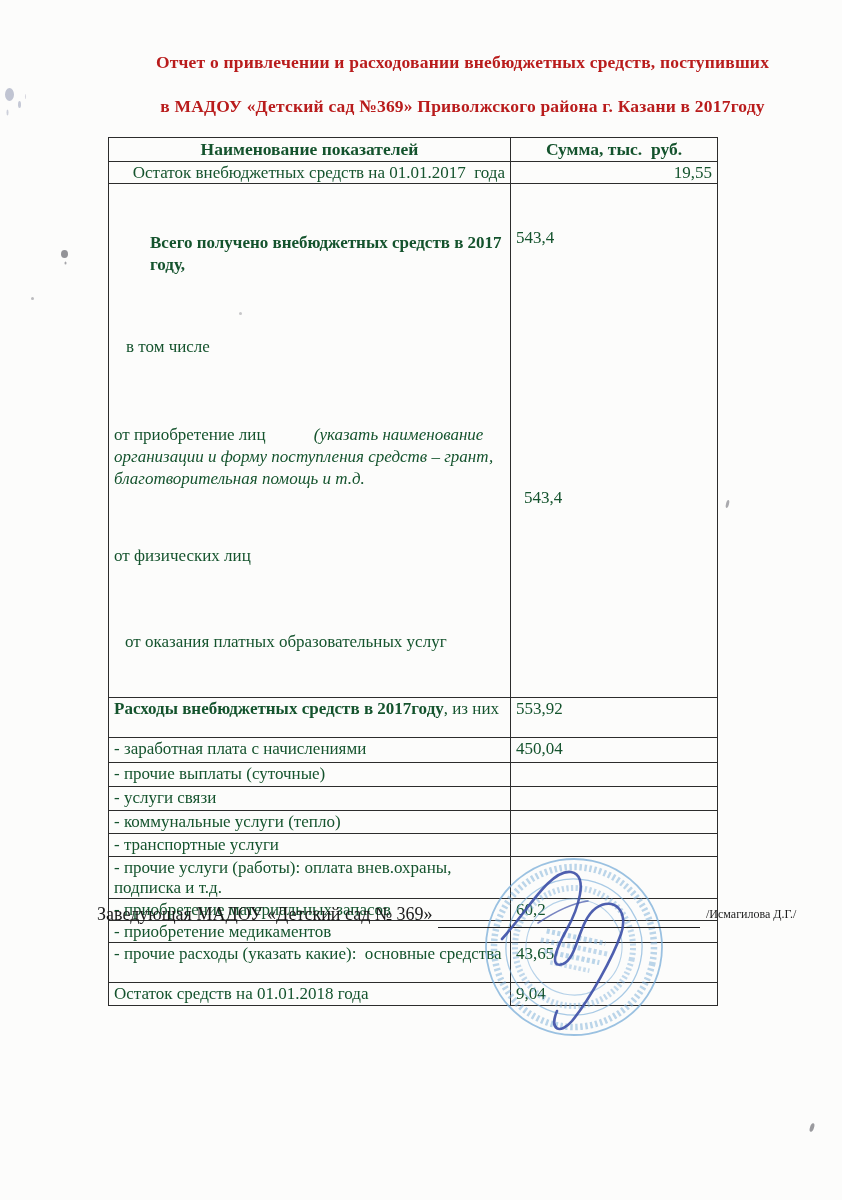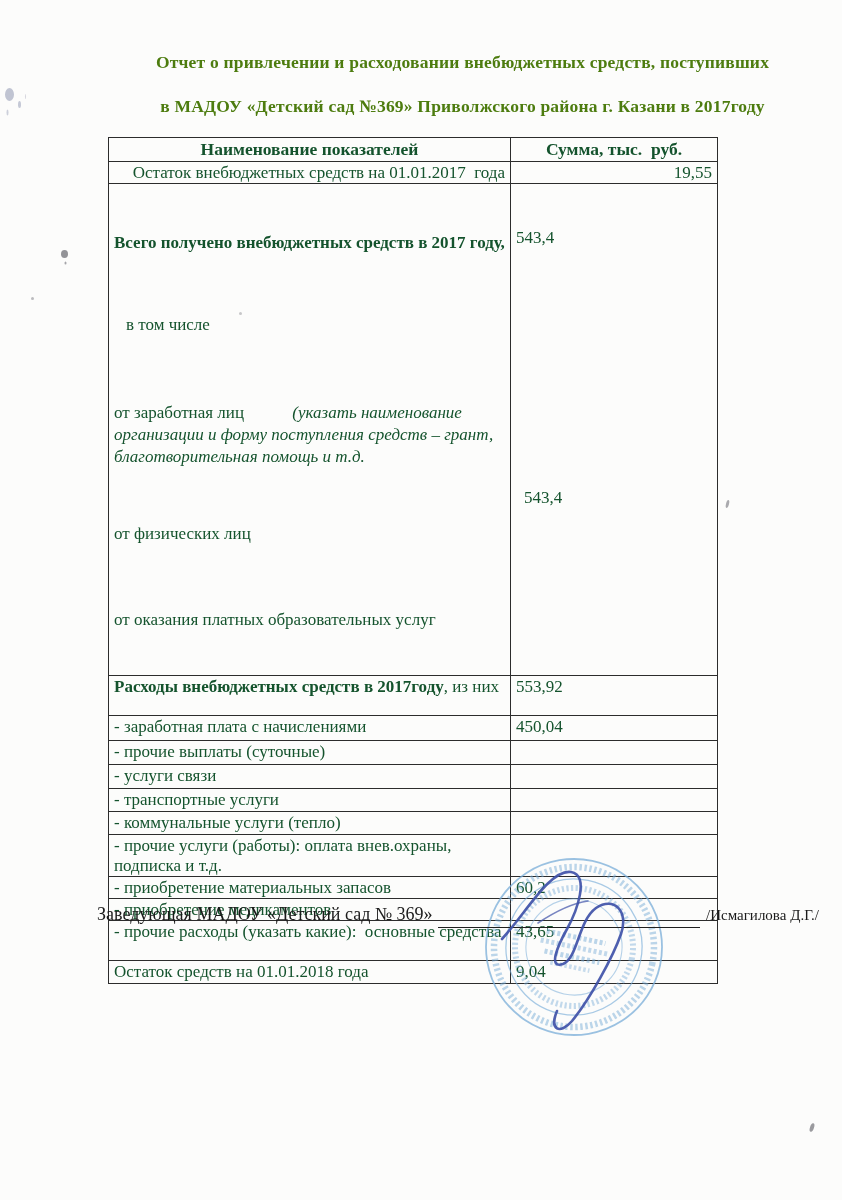--- a/index.html
+++ b/index.html
@@ -8,53 +8,53 @@
     width: 842px;
     height: 1200px;
     background: #fcfcfb;
     overflow: hidden;
     font-family: "Liberation Serif", "DejaVu Serif", serif;
     color: #1b1b1b;
   }
 
   
   .title-block { position: absolute; left: 115px; top: 52px; width: 695px; text-align: center; }
-  .title-line { font-weight: bold; font-size: 17.5px; letter-spacing: 0.2px; color: #4d7c0f; }
+  .title-line { font-weight: bold; font-size: 17.5px; letter-spacing: 0.2px; color: #b91c1c; }
   .title-line + .title-line { margin-top: 23px; }
 
   
   .report-table {
     position: absolute; left: 108px; top: 137px;
     width: 609px;
     border-collapse: collapse;
     table-layout: fixed;
     font-size: 17px;
     line-height: 20px;
     color: #14532d;
   }
   .report-table, .report-table td { border: 1.6px solid #2c2c2c; }
   .report-table td { padding: 1px 5px 0 5px; vertical-align: top; white-space: pre-wrap; overflow: hidden; }
   .col-name { width: 402px; }
   .col-sum  { width: 207px; }
   .hdr td { font-weight: bold; text-align: center; font-size: 17.5px; }
   .bold { font-weight: bold; }
   .italic { font-style: italic; margin-left: 44px; }
   .big-cell { line-height: 22px; }
-  .big-cell .p-total { padding-top: 3px; }
+  .big-cell .p-total { padding-top: 3px; margin-left: 36px; }
   .big-cell .p-incl  { margin-top: 16px; padding-left: 12px; }
   .big-cell .p-legal { margin-top: 22px; }
   .big-cell .p-phys  { margin-top: 11px; }
-  .big-cell .p-paid  { margin-top: 20px; }
+  .big-cell .p-paid  { margin-top: 20px; margin-left: 11px; }
   .val-top { padding-top: 3px; }
   .val-second { margin-top: 200px; padding-left: 8px; }
 
   
   .sig-label { position: absolute; left: 97px; top: 904px; font-size: 18px; }
   .sig-line  { position: absolute; left: 438px; top: 927px; width: 262px; height: 0; border-top: 1.6px solid #1e1e1e; }
-  .sig-name  { position: absolute; left: 706px; top: 907px; font-size: 15px; }
+  .sig-name  { position: absolute; left: 706px; top: 907px; font-size: 12px; }
 
   .stamp-svg, .ink-svg { position: absolute; left: 478px; top: 851px; width: 192px; height: 192px; }
   .stamp-svg { z-index: 1; }
   .sig-line  { z-index: 2; }
   .ink-svg   { z-index: 3; }
 
   
   .speck { position: absolute; border-radius: 50%; }
   .speck-a { left: 5px;  top: 88px;  width: 9px;  height: 13px; background: rgba(95,105,145,0.38); box-shadow: 10px 10px 0 -3px rgba(95,105,145,0.35), -2px 18px 0 -3.5px rgba(95,105,145,0.3), 16px 2px 0 -4px rgba(120,120,150,0.3); }
   .speck-b { left: 61px; top: 250px; width: 7px;  height: 8px;  background: rgba(60,60,70,0.55); box-shadow: 1px 9px 0 -2.5px rgba(60,60,70,0.45); }
@@ -87,21 +87,21 @@
 
     <tr style="height:22px;text-align:right;">
       <td>Остаток внебюджетных средств на 01.01.2017  года</td>
       <td>19,55</td>
     </tr>
 
     <tr style="height:300px;">
       <td class="big-cell">
         <div class="p-total bold">Всего получено внебюджетных средств в 2017 году,</div>
         <div class="p-incl">в том числе</div>
-        <div class="p-legal"><span>от заработная лиц </span><span class="italic">(указать наименование организации и форму поступления средств – грант, благотворительная помощь и т.д.</span></div>
+        <div class="p-legal"><span>от приобретение лиц </span><span class="italic">(указать наименование организации и форму поступления средств – грант, благотворительная помощь и т.д.</span></div>
         <div class="p-phys">от физических лиц</div>
         <div class="p-paid">от оказания платных образовательных услуг</div>
       </td>
       <td>
         <div class="val-top">543,4</div>
         <div class="val-second">543,4</div>
       </td>
     </tr>
 
     <tr style="height:40px;">
@@ -115,25 +115,25 @@
     </tr>
     <tr style="height:24px;">
       <td>- прочие выплаты (суточные)</td>
       <td></td>
     </tr>
     <tr style="height:24px;">
       <td>- услуги связи</td>
       <td></td>
     </tr>
     <tr style="height:23px;">
-      <td>- транспортные услуги</td>
+      <td>- коммунальные услуги (тепло)</td>
       <td></td>
     </tr>
     <tr style="height:23px;">
-      <td>- коммунальные услуги (тепло)</td>
+      <td>- транспортные услуги</td>
       <td></td>
     </tr>
     <tr style="height:38px;margin-left:6px;">
       <td>- прочие услуги (работы): оплата внев.охраны, подписка и т.д.</td>
       <td></td>
     </tr>
     <tr style="height:16px;">
       <td>- приобретение материальных запасов</td>
       <td>60,2</td>
     </tr>

